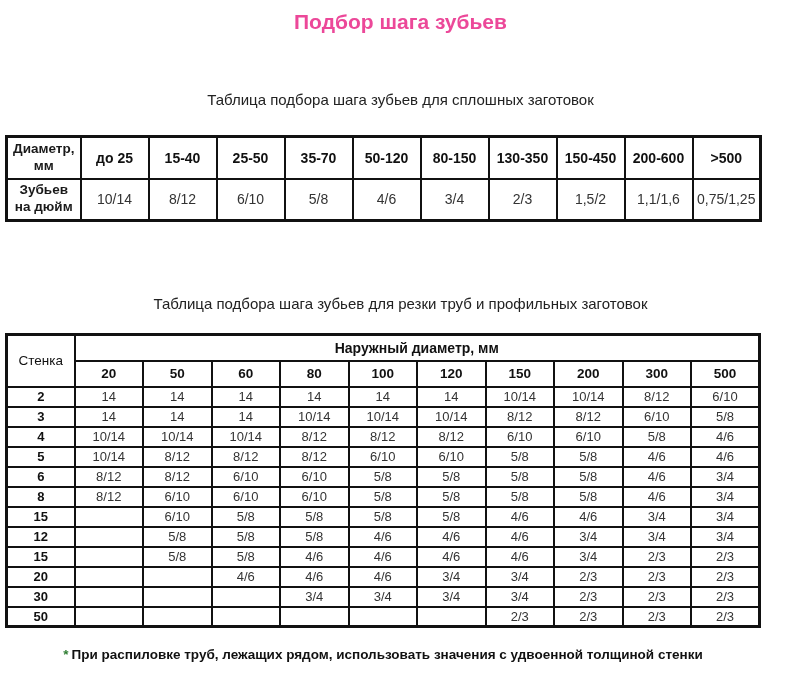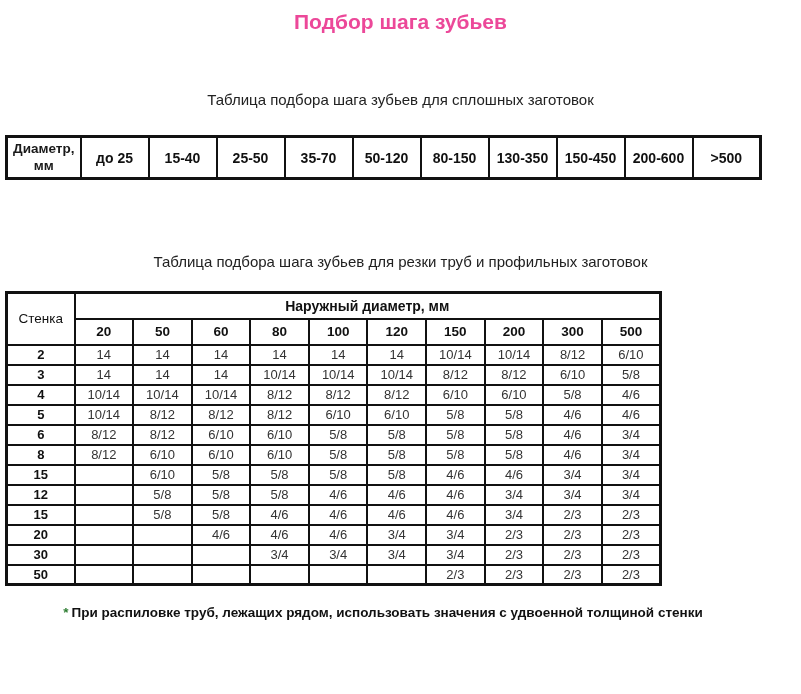--- a/index.html
+++ b/index.html
@@ -53,21 +53,21 @@
     width: 74px;
     font-weight: 700;
     font-size: 13.5px;
     line-height: 1.25;
   }
   .t1 th.range { font-weight: 700; font-size: 14px; color: #111; }
   .t1 td { font-weight: 400; font-size: 14px; color: #333; }
 
   
   .t2 {
-    width: 657px;
+    width: 756px;
     margin-top: 21px;
     border: 3px solid #111;
   }
   .t2 th, .t2 td {
     border: 2px solid #111;
     text-align: center;
     vertical-align: middle;
     padding: 0 2px;
     overflow: hidden;
   }
@@ -105,20 +105,33 @@
       <th class="range">до 25</th>
           <th class="range">15-40</th>
           <th class="range">25-50</th>
           <th class="range">35-70</th>
           <th class="range">50-120</th>
           <th class="range">80-150</th>
           <th class="range">130-350</th>
           <th class="range">150-450</th>
           <th class="range">200-600</th>
           <th class="range">&gt;500</th>
+        </tr>
+      <tr id="t1-data-row">
+        <th class="rowhead">Зубьев на дюйм</th>
+      <td>10/14</td>
+          <td>8/12</td>
+          <td>6/10</td>
+          <td>5/8</td>
+          <td>4/6</td>
+          <td>3/4</td>
+          <td>2/3</td>
+          <td>1,5/2</td>
+          <td>1,1/1,6</td>
+          <td>0,75/1,25</td>
         </tr>
     </tbody>
   </table>
 
   <p class="caption caption2">Таблица подбора шага зубьев для резки труб и профильных заготовок</p>
 
   <table class="t2">
     <thead>
       <tr>
         <th class="corner" rowspan="2">Стенка</th>

